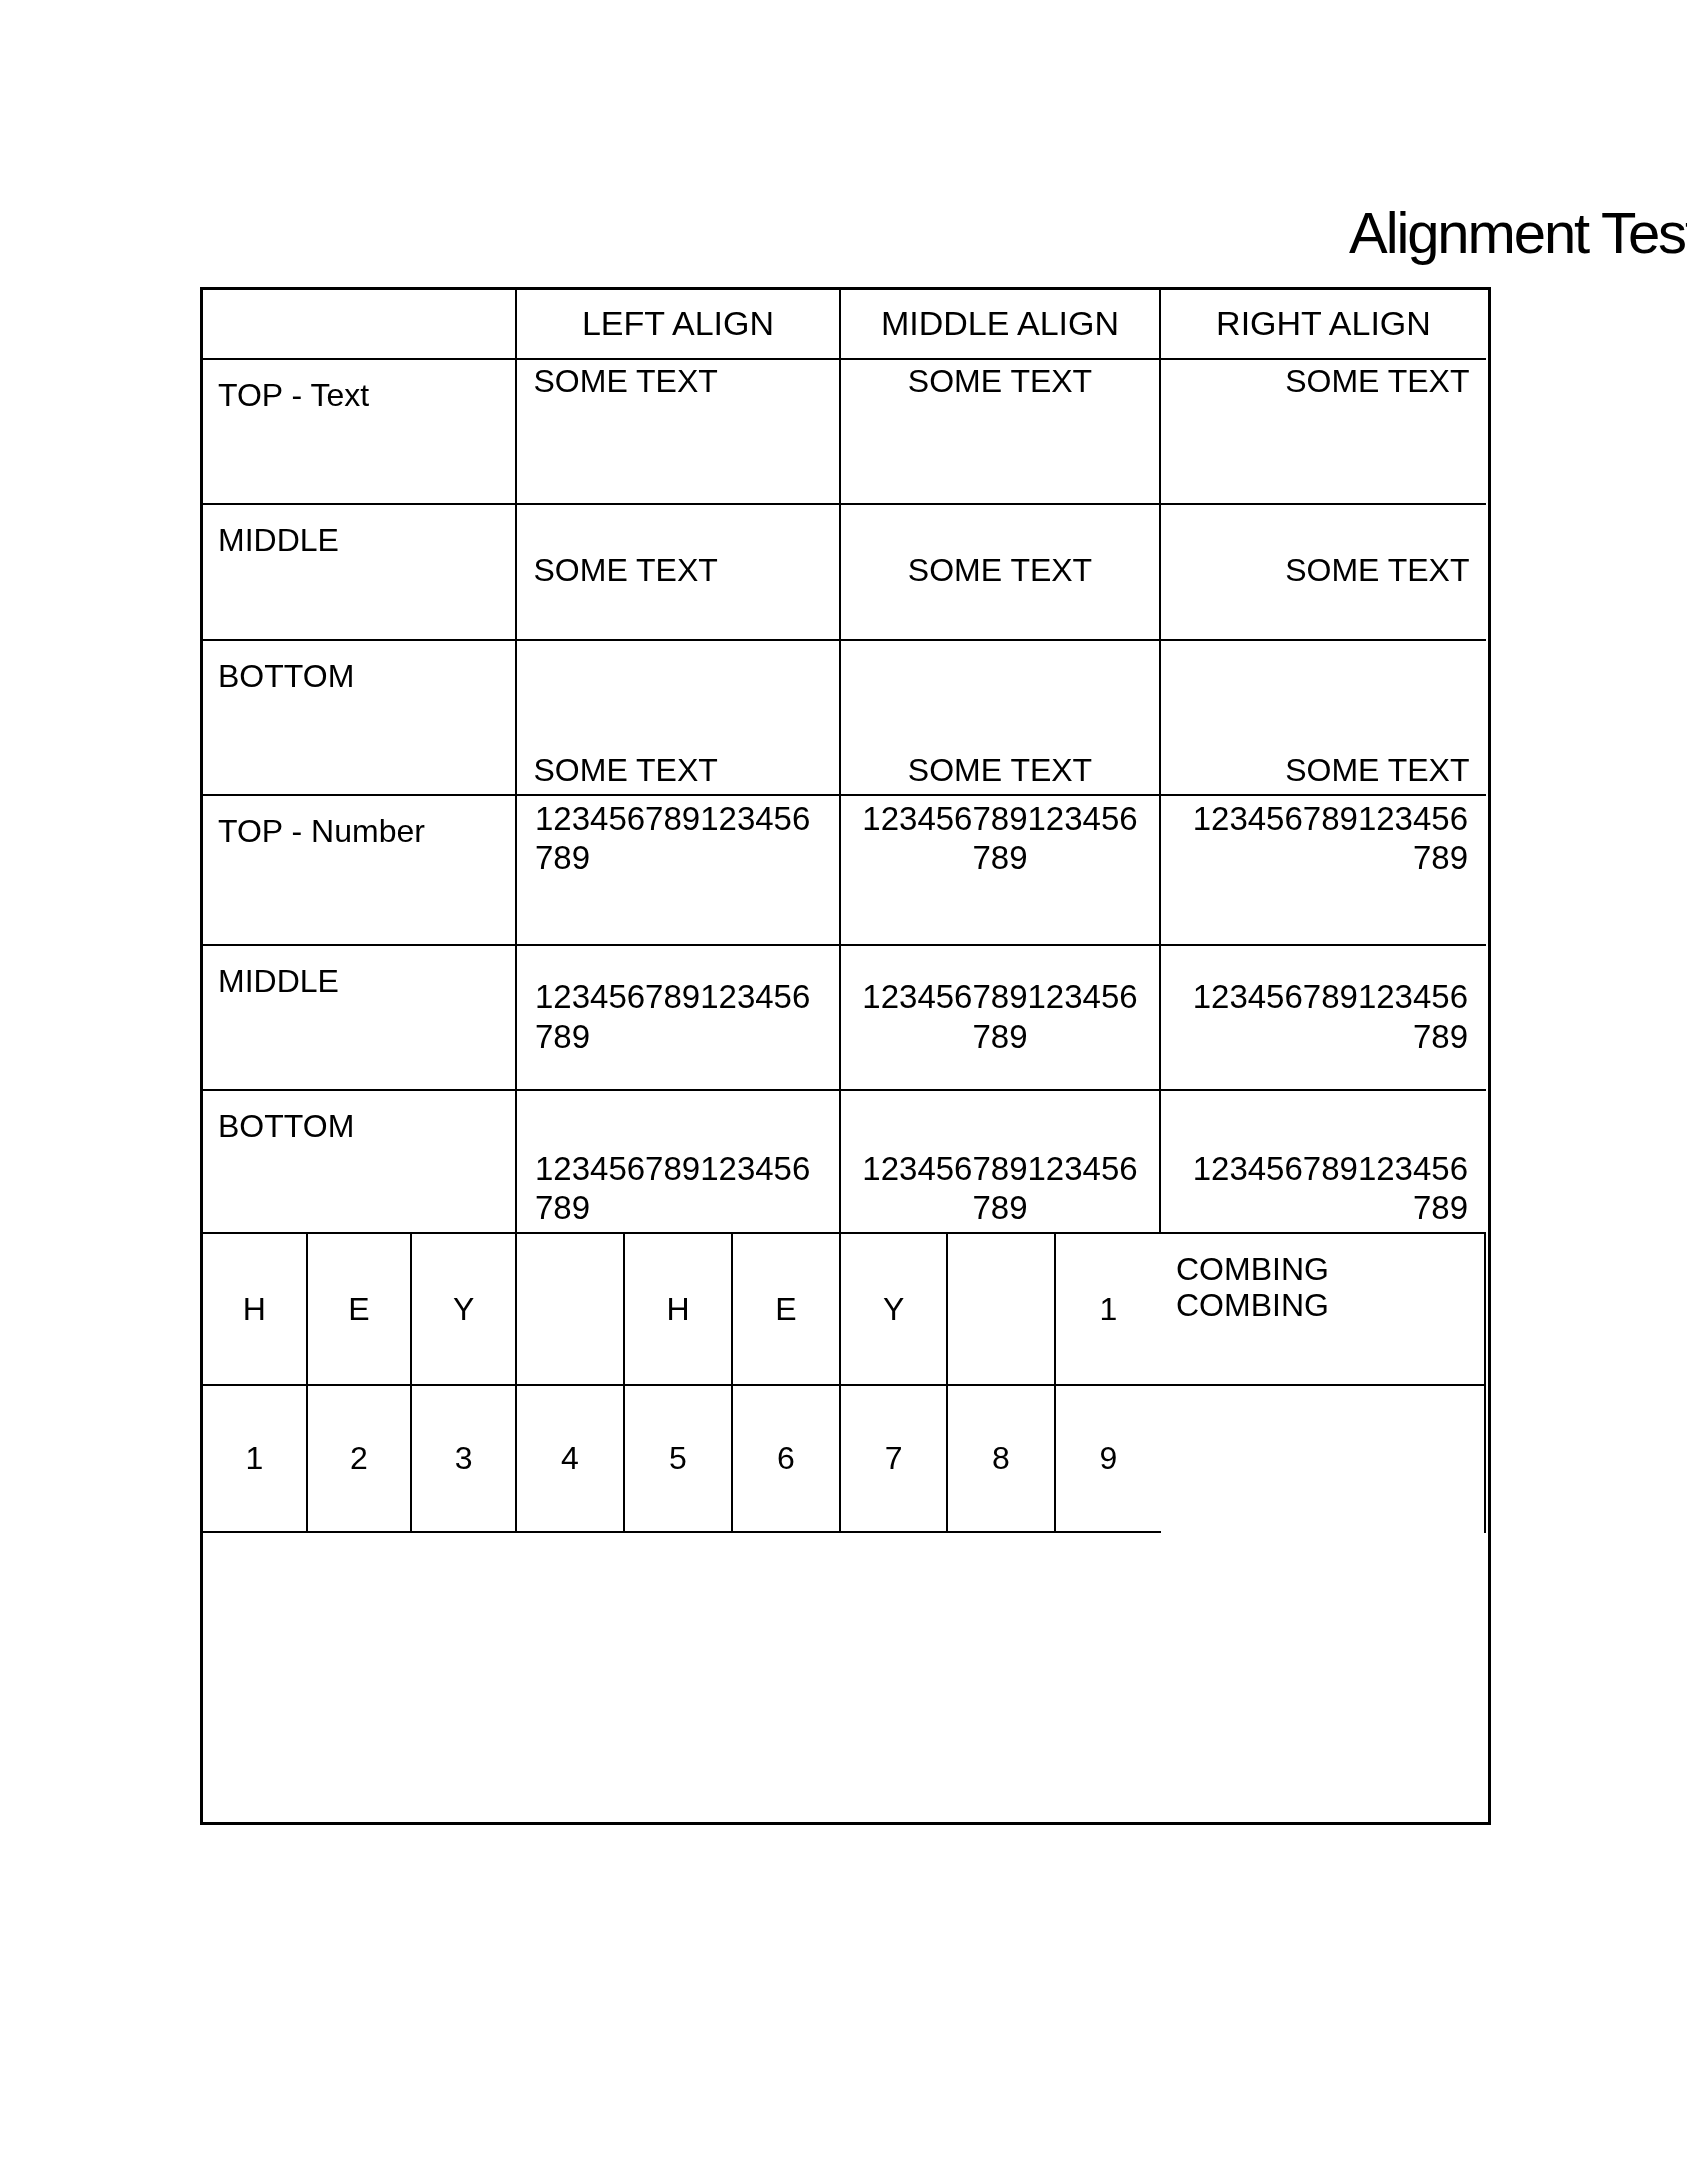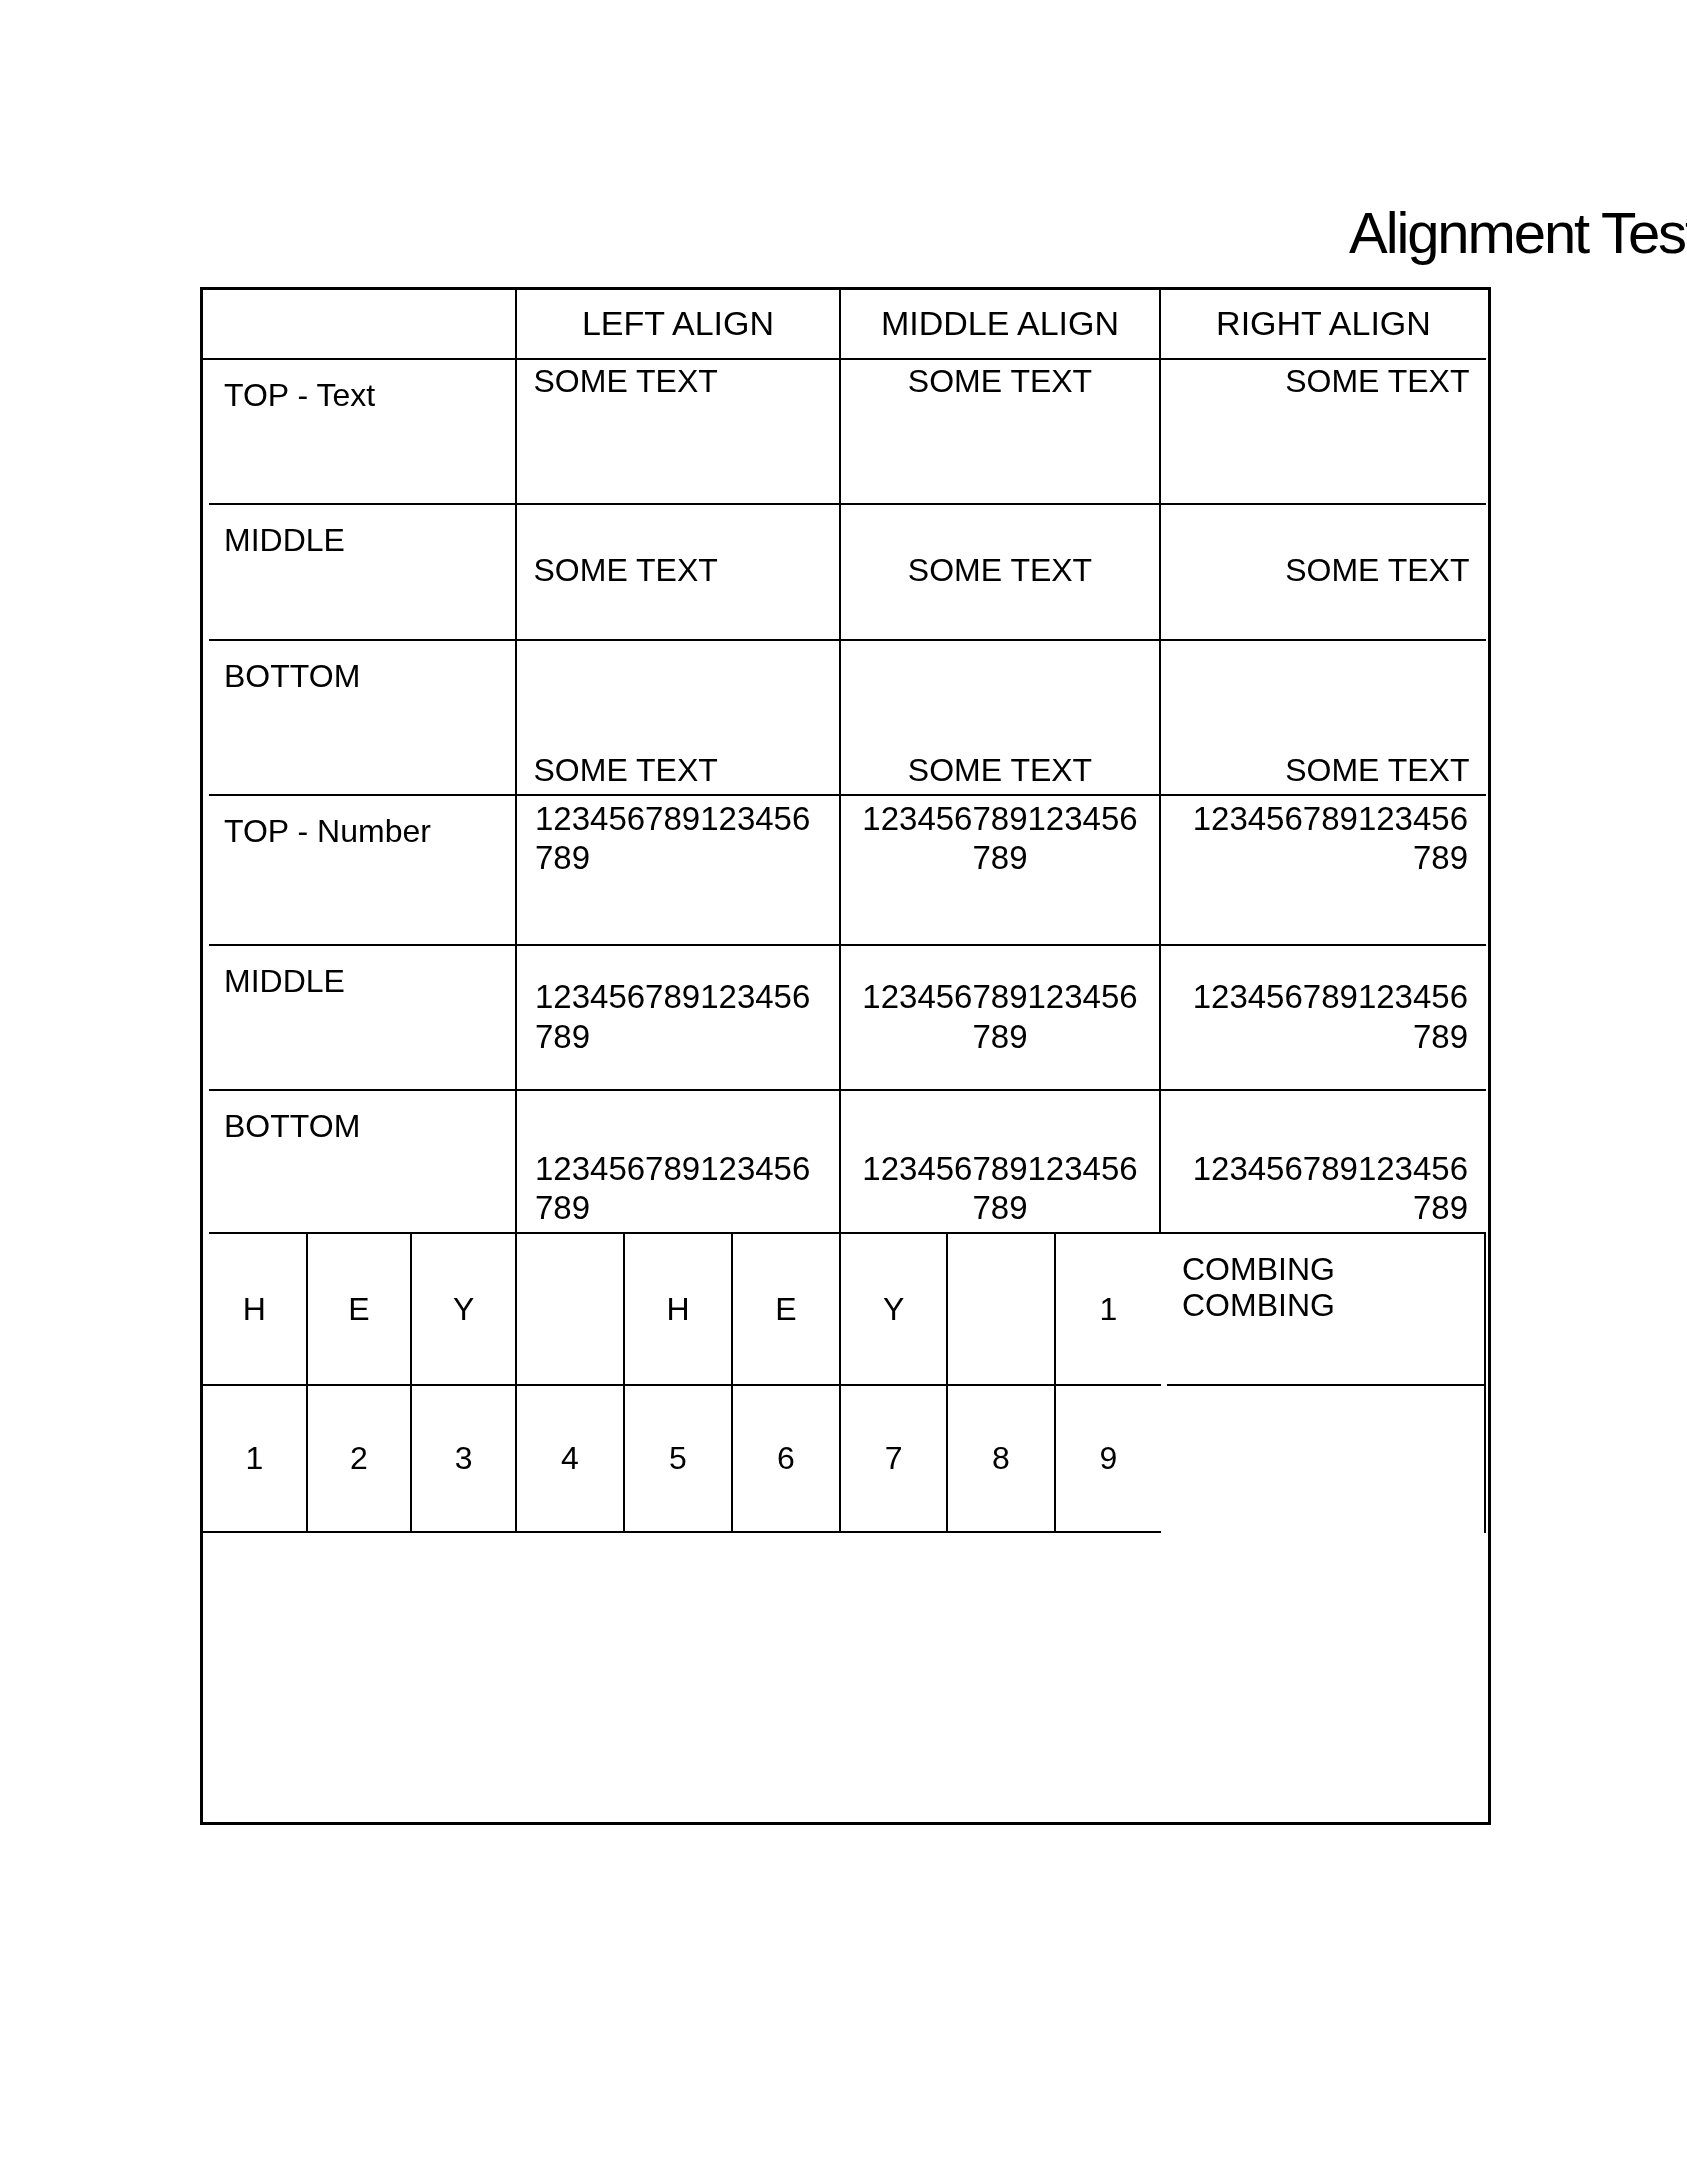--- a/index.html
+++ b/index.html
@@ -19,21 +19,21 @@
     grid-template-columns:314px 324px 320px 325px;
     grid-template-rows:70px 145px 136px 155px 150px 145px 143px 152px 147px 289px;
   }
   .cell{
     box-sizing:border-box;border-right:2.8px solid #000;border-bottom:2.8px solid #000;
     overflow:hidden;font-size:32px;line-height:1.15;
   }
   .no-br{border-right:none;}
   .no-bb{border-bottom:none;}
   .span3{grid-column:2 / 5;}
-  .label-cell{padding:16.5px 13.8px 0 15px;font-size:32px;margin-left:6px;}
+  .label-cell{padding:16.5px 13.8px 0 15px;font-size:32px;}
   .header-cell{display:flex;align-items:center;padding:0 15px;font-size:34px;justify-content:center;}
   .content{display:flex;flex-direction:column;padding:2.8px 16.5px 5.5px 16.5px;}
   .content > span{width:100%;}
   .v-top{justify-content:flex-start;}
   .v-mid{justify-content:center;}
   .v-bot{justify-content:flex-end;}
   .h-left > span{text-align:left;}
   .h-mid > span{text-align:center;}
   .h-right > span{text-align:right;}
   .num{font-size:33px;line-height:1.2;padding:2.8px 18px 4.1px 18px;}

